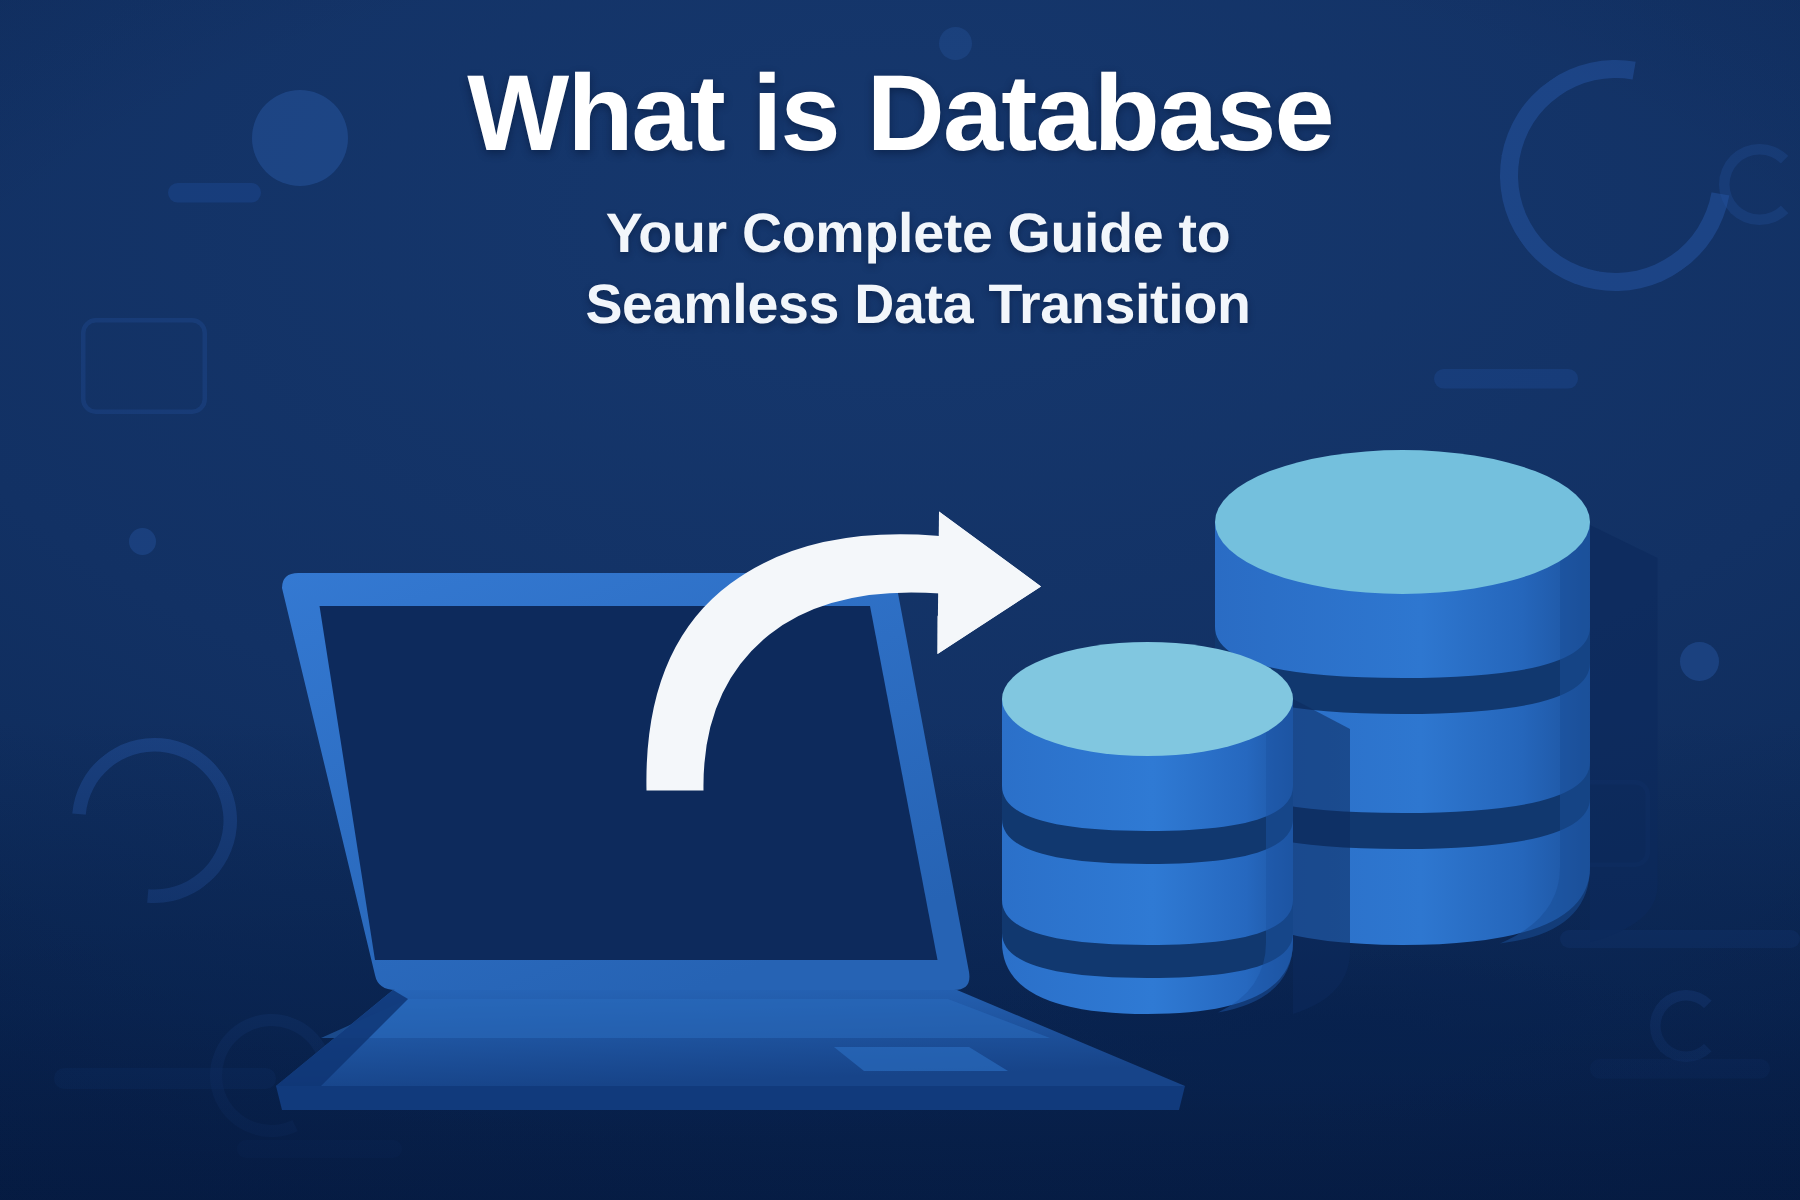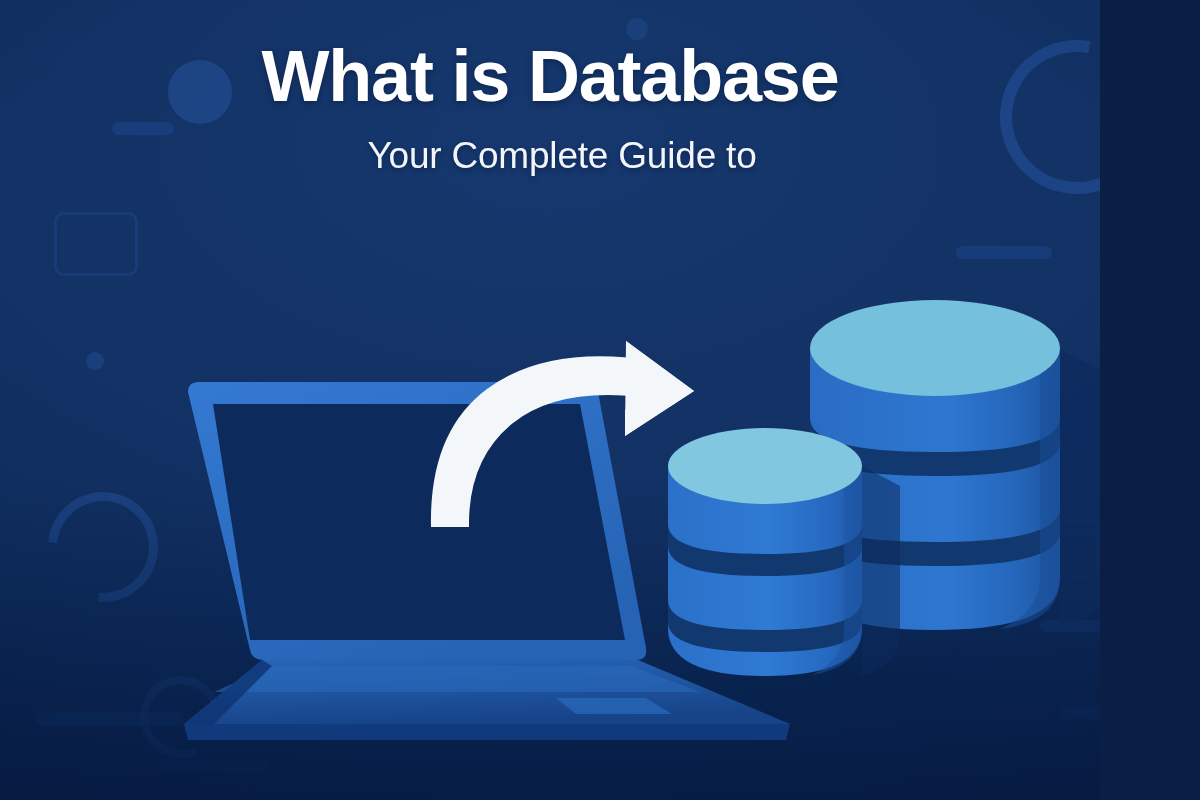--- a/index.html
+++ b/index.html
@@ -2,21 +2,21 @@
 <html><head>
 <meta charset="utf-8">
 <style>
   html, body {
     margin: 0;
     padding: 0;
     background: #0b1f45;
   }
   #poster {
     position: relative;
-    width: 1100px;
+    width: 1200px;
     height: 800px;
     overflow: hidden;
     font-family: "Liberation Sans", sans-serif;
     background: #123163;
   }
   
   .bg-base {
     position: absolute;
     inset: 0;
     background:
@@ -79,21 +79,21 @@
     line-height: 84px;
     letter-spacing: -1.2px;
     text-shadow: 0 2px 6px rgba(3,16,42,0.45);
   }
   .subtitle {
     margin-top: 14px;
   }
   .sub-line {
     display: block;
     color: #f2f6fb;
-    font-weight: 400;
+    font-weight: 700;
     font-size: 37px;
     line-height: 47px;
     letter-spacing: -0.2px;
     text-shadow: 0 2px 5px rgba(3,16,42,0.4);
     padding-left: 24px;
   }
   
   .art {
     position: absolute;
     inset: 0;
@@ -218,16 +218,17 @@
   </div>
 
   <div class="bg-vignette"></div>
 
   <div class="headline">
     <h1 style="margin:0;">
       <span class="title-line">What is Database</span>
     </h1>
     <div class="subtitle">
       <span class="sub-line">Your Complete Guide to</span>
+      <span class="sub-line">Seamless Data Transition</span>
     </div>
   </div>
 
 </div>
 
 </body></html>

